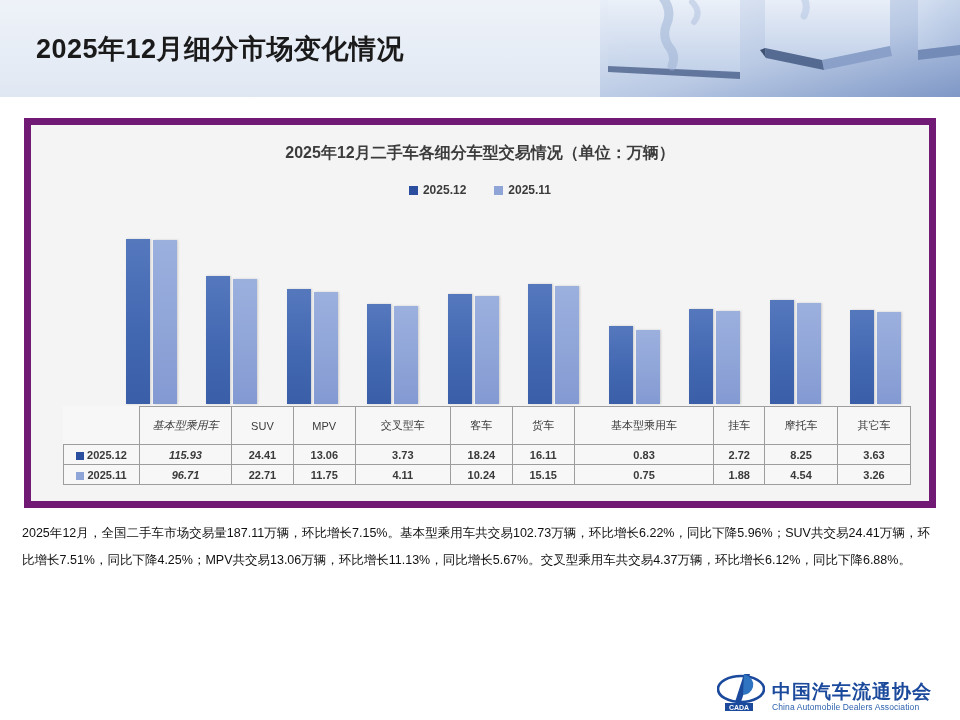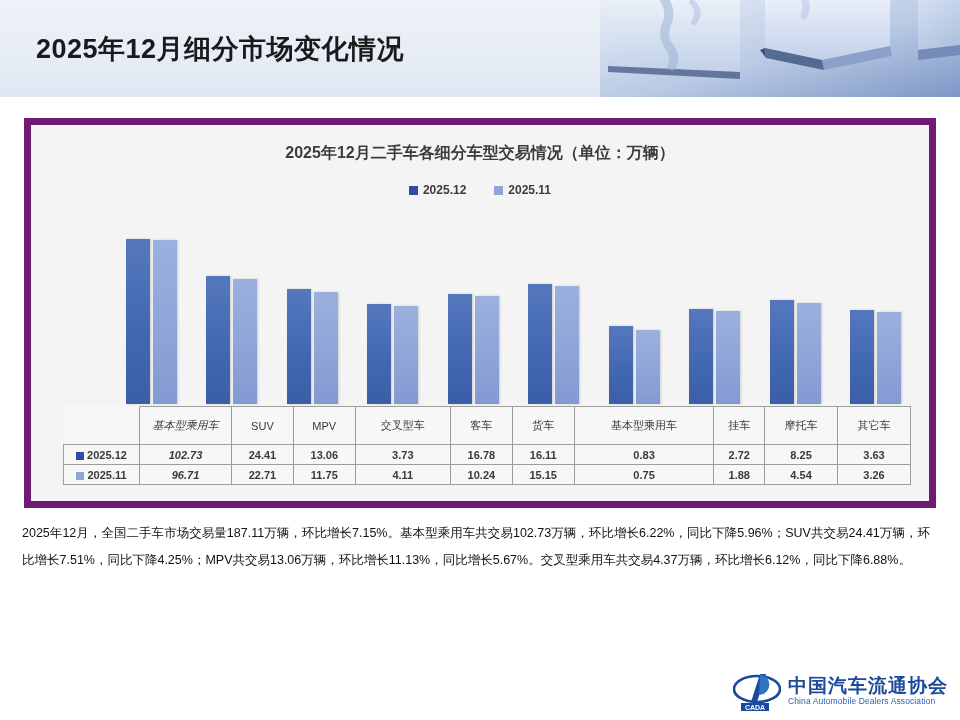--- a/index.html
+++ b/index.html
@@ -120,22 +120,22 @@
     width: 916px;
     font-size: 12.5px;
     color: #111;
     line-height: 2.15;
   }
   .body-text p { margin: 0 8px 6px 0; text-align: justify; }
 
   
   .logo {
     position: absolute;
-    right: 12px; bottom: 8px;
-    display: flex; align-items: center; gap: 7px;
+    right: 28px; bottom: 8px;
+    display: flex; align-items: flex-end; gap: 7px;
   }
   .logo-mark {
     width: 48px; height: 42px;
     position: relative;
   }
   .logo-text-cn {
     font-size: 19px; font-weight: bold;
     color: #1b4a9c; letter-spacing: 1px;
     line-height: 1.05;
   }
@@ -260,25 +260,25 @@
             <th>货车</th>
             <th>基本型乘用车</th>
             <th>挂车</th>
             <th>摩托车</th>
             <th>其它车</th>
           </tr>
       </thead>
       <tbody id="tbody">
           <tr>
             <td class="rowhdr"><span class="sw" style="background: rgb(43, 79, 158);"></span>2025.12</td>
-            <td class="col-first">102.73</td>
+            <td class="col-first">115.93</td>
             <td>24.41</td>
             <td>13.06</td>
             <td>3.73</td>
-            <td>16.78</td>
+            <td>18.24</td>
             <td>16.11</td>
             <td>0.83</td>
             <td>2.72</td>
             <td>8.25</td>
             <td>3.63</td>
           </tr>
           <tr>
             <td class="rowhdr"><span class="sw" style="background: rgb(143, 165, 216);"></span>2025.11</td>
             <td class="col-first">96.71</td>
             <td>22.71</td>

